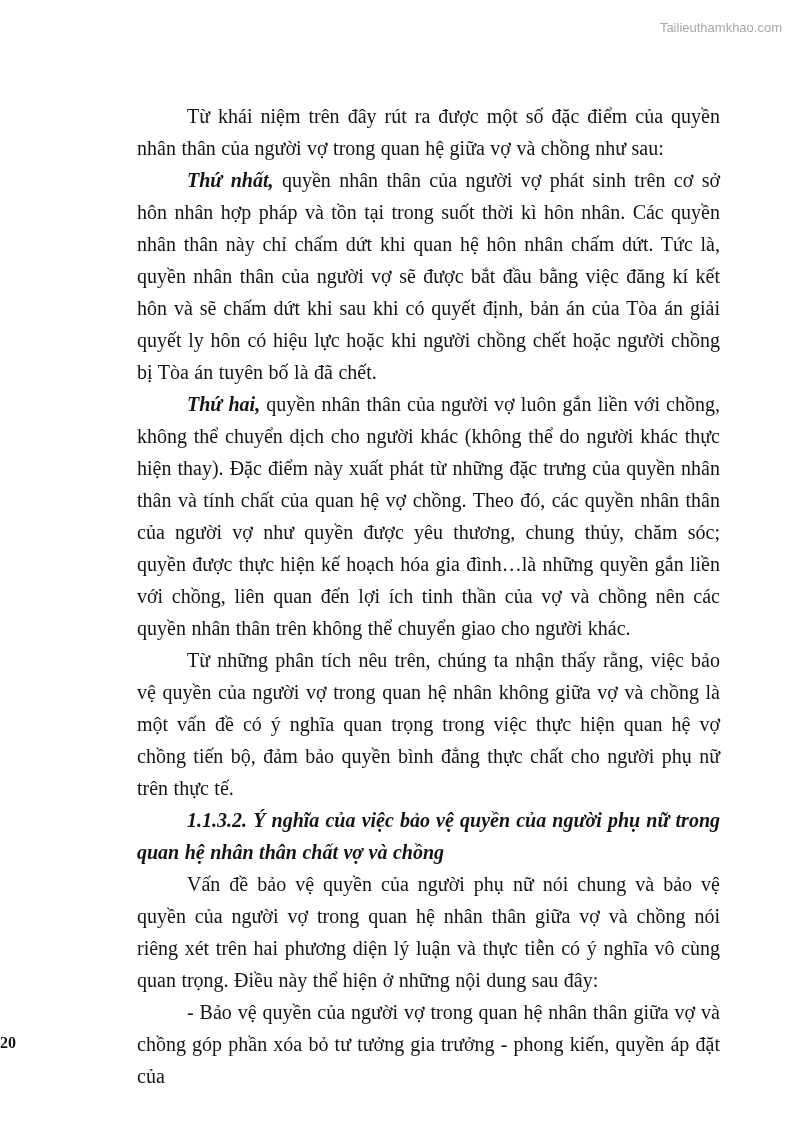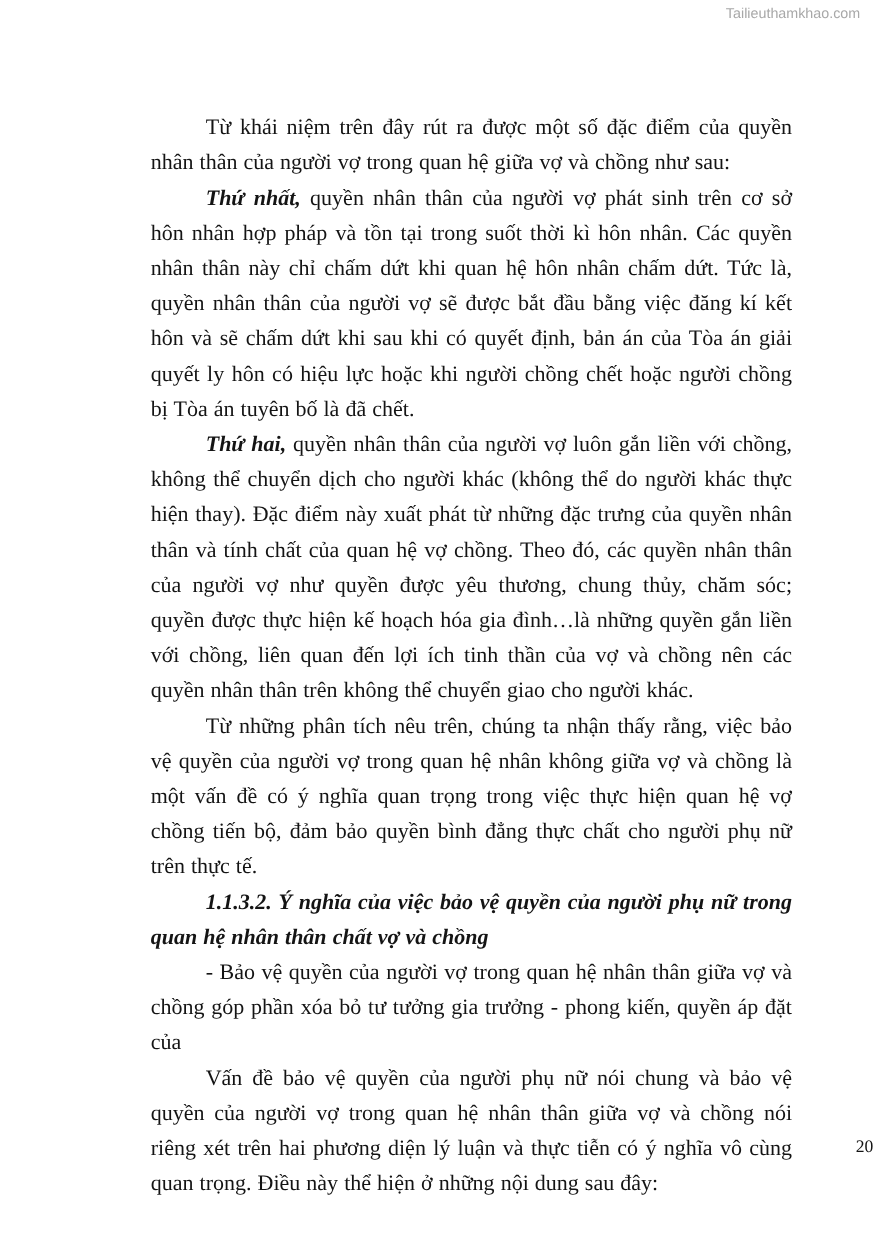--- a/index.html
+++ b/index.html
@@ -7,21 +7,21 @@
     width: 794px;
     height: 1123px;
     background: #ffffff;
     position: relative;
     overflow: hidden;
     font-family: "Liberation Serif", "DejaVu Serif", serif;
     color: #141414;
   }
   .watermark {
     position: absolute;
-    top: 4px;
+    top: 20px;
     right: 12px;
     font-family: "Liberation Sans", "DejaVu Sans", sans-serif;
     font-size: 13px;
     color: #a8a8a8;
   }
   .page-body {
     position: absolute;
     top: 100px;
     left: 137px;
     width: 583px;
@@ -40,41 +40,42 @@
   }
   p.heading {
     font-weight: bold;
     font-style: italic;
   }
   .page-number {
     position: absolute;
     top: 1034px;
     left: 0;
     width: 794px;
-    text-align: right;
+    text-align: left;
     font-size: 16px;
     color: #141414;
+    font-weight: bold;
   }
 </style>
 </head>
 <body>
 
 <div class="watermark">Tailieuthamkhao.com</div>
 
 <div class="page-body">
 
   <p class="para">Từ khái niệm trên đây rút ra được một số đặc điểm của quyền nhân thân của người vợ trong quan hệ giữa vợ và chồng như sau:</p>
 
   <p class="para"><span class="lead">Thứ nhất,</span><span> quyền nhân thân của người vợ phát sinh trên cơ sở hôn nhân hợp pháp và tồn tại trong suốt thời kì hôn nhân. Các quyền nhân thân này chỉ chấm dứt khi quan hệ hôn nhân chấm dứt. Tức là, quyền nhân thân của người vợ sẽ được bắt đầu bằng việc đăng kí kết hôn và sẽ chấm dứt khi sau khi có quyết định, bản án của Tòa án giải quyết ly hôn có hiệu lực hoặc khi người chồng chết hoặc người chồng bị Tòa án tuyên bố là đã chết.</span></p>
 
   <p class="para"><span class="lead">Thứ hai,</span><span> quyền nhân thân của người vợ luôn gắn liền với chồng, không thể chuyển dịch cho người khác (không thể do người khác thực hiện thay). Đặc điểm này xuất phát từ những đặc trưng của quyền nhân thân và tính chất của quan hệ vợ chồng. Theo đó, các quyền nhân thân của người vợ như quyền được yêu thương, chung thủy, chăm sóc; quyền được thực hiện kế hoạch hóa gia đình…là những quyền gắn liền với chồng, liên quan đến lợi ích tinh thần của vợ và chồng nên các quyền nhân thân trên không thể chuyển giao cho người khác.</span></p>
 
   <p class="para">Từ những phân tích nêu trên, chúng ta nhận thấy rằng, việc bảo vệ quyền của người vợ trong quan hệ nhân không giữa vợ và chồng là một vấn đề có ý nghĩa quan trọng trong việc thực hiện quan hệ vợ chồng tiến bộ, đảm bảo quyền bình đẳng thực chất cho người phụ nữ trên thực tế.</p>
 
   <p class="para heading">1.1.3.2. Ý nghĩa của việc bảo vệ quyền của người phụ nữ trong quan hệ nhân thân chất vợ và chồng</p>
 
+  <p class="para">Vấn đề bảo vệ quyền của người phụ nữ nói chung và bảo vệ quyền của người vợ trong quan hệ nhân thân giữa vợ và chồng nói riêng xét trên hai phương diện lý luận và thực tiễn có ý nghĩa vô cùng quan trọng. Điều này thể hiện ở những nội dung sau đây:</p>
+
   <p class="para">- Bảo vệ quyền của người vợ trong quan hệ nhân thân giữa vợ và chồng góp phần xóa bỏ tư tưởng gia trưởng - phong kiến, quyền áp đặt của</p>
-
-  <p class="para">Vấn đề bảo vệ quyền của người phụ nữ nói chung và bảo vệ quyền của người vợ trong quan hệ nhân thân giữa vợ và chồng nói riêng xét trên hai phương diện lý luận và thực tiễn có ý nghĩa vô cùng quan trọng. Điều này thể hiện ở những nội dung sau đây:</p>
 
 </div>
 
 <div class="page-number">20</div>
 
 </body></html>

